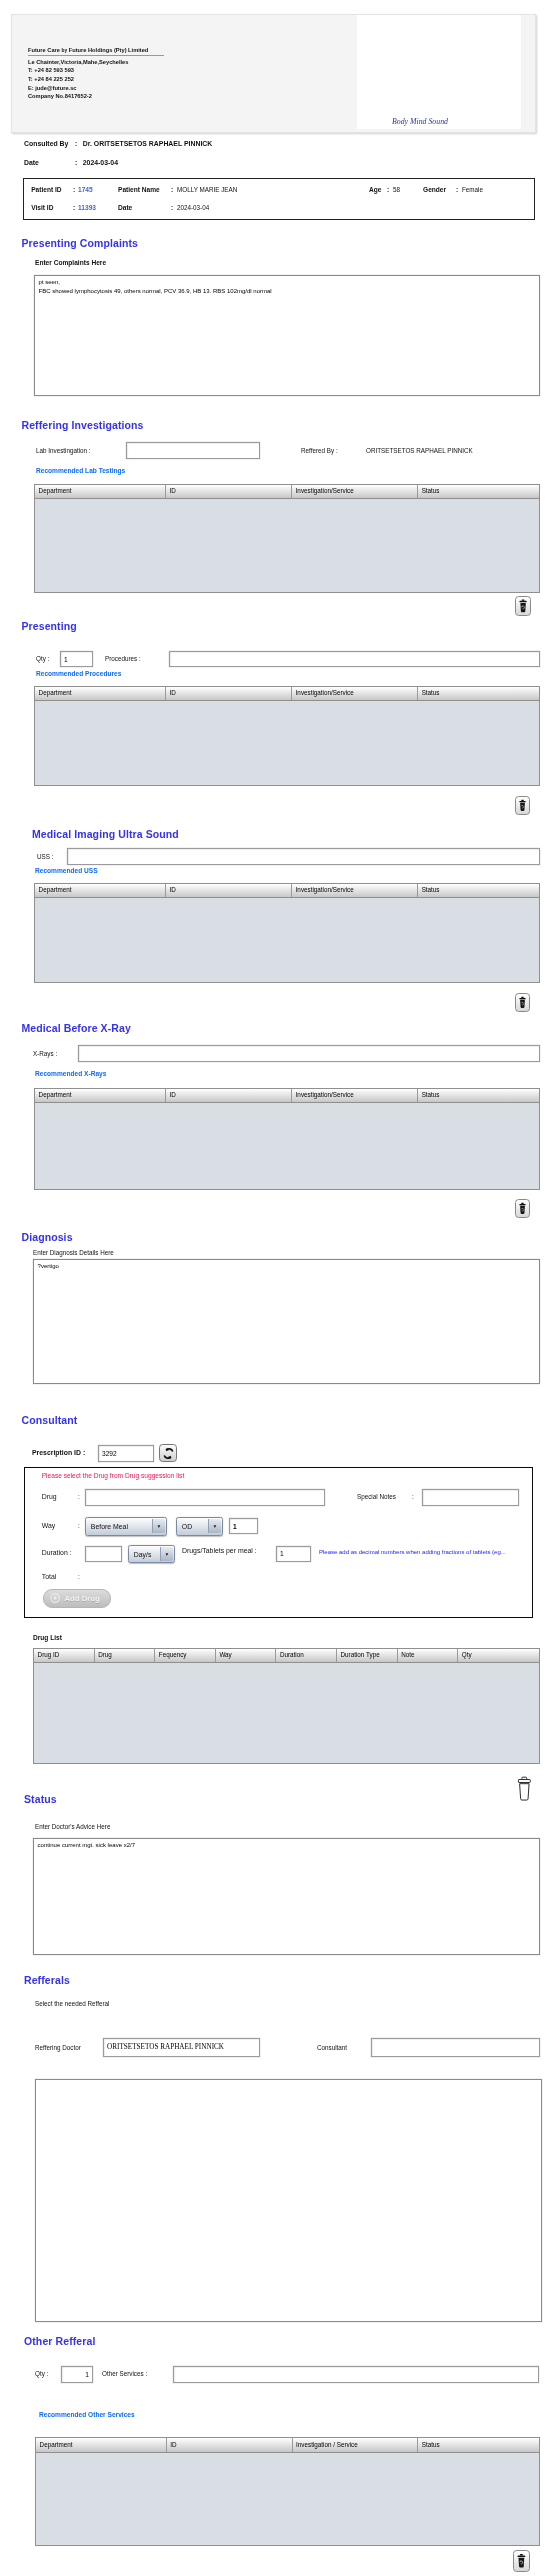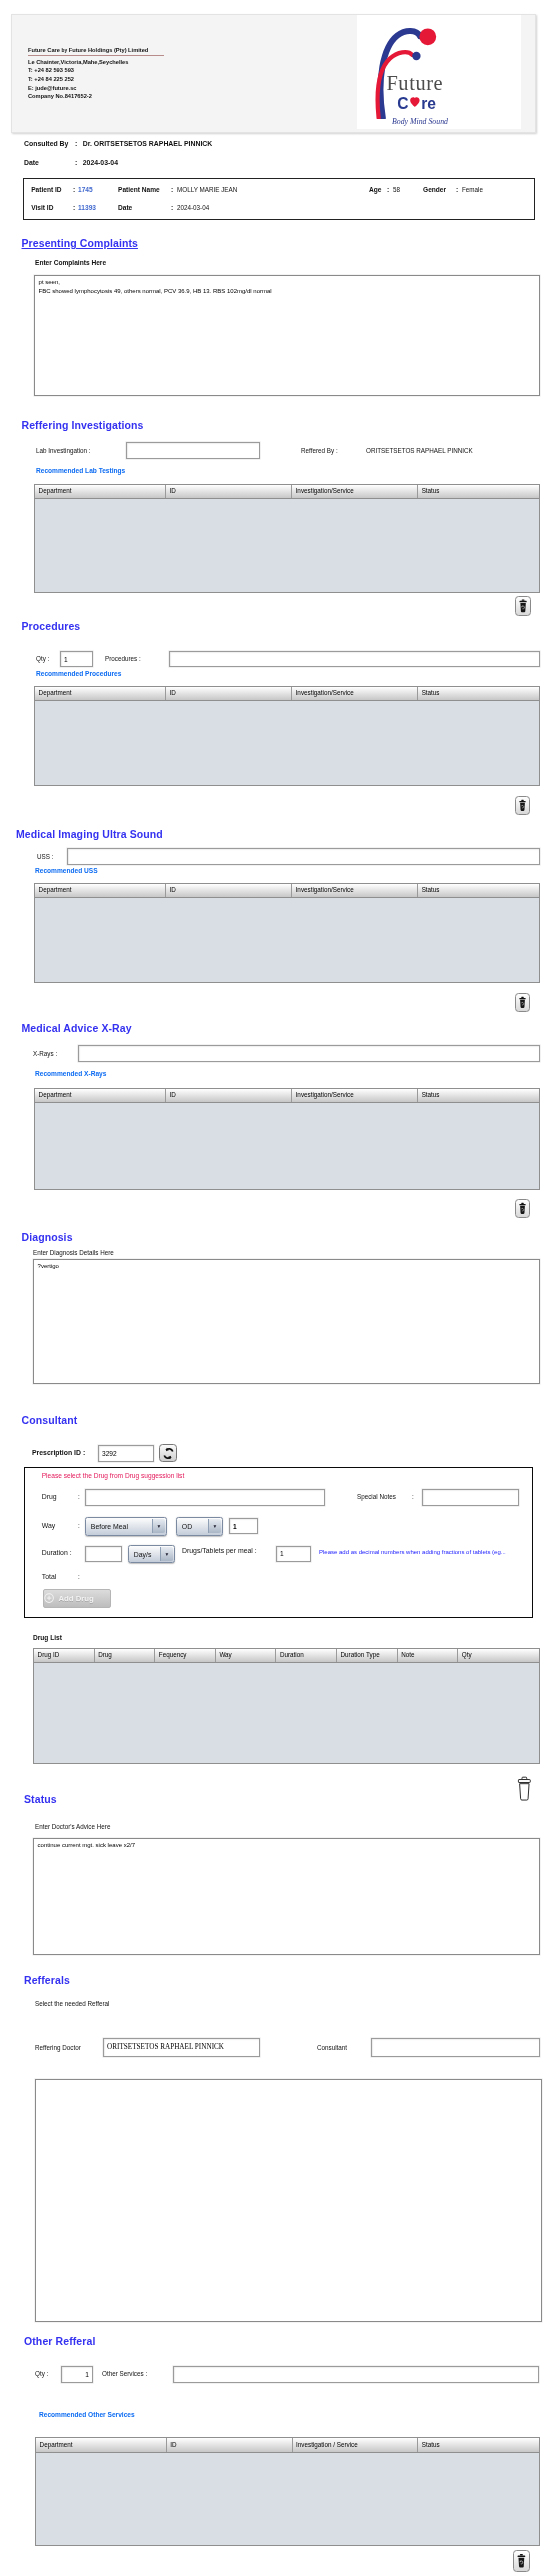--- a/index.html
+++ b/index.html
@@ -29,21 +29,21 @@
   .thead{display:flex;height:13px;background:linear-gradient(#ffffff,#c7c7c7);border-bottom:0.6px solid #8f8f8f;}
   .thead .cell{box-sizing:border-box;font-size:6.3px;padding:2.4px 0 0 3.6px;border-right:0.6px solid #9a9a9a;color:#000;overflow:hidden;white-space:nowrap;}
   .thead .cell:last-child{border-right:none;}
   
   .sel{position:absolute;box-sizing:border-box;border:0.6px solid #7b8aa0;border-radius:2.4px;background:linear-gradient(#fdfdfd,#c3ccd9);box-shadow:0 0.6px 1.2px rgba(0,0,0,.25);}
   .sel .txt{position:absolute;left:4.8px;top:50%;transform:translateY(-50%);font-size:6.9px;color:#111;white-space:nowrap;}
   .sel .arr{position:absolute;right:1.2px;top:1.2px;bottom:1.2px;width:12px;border-left:0.6px solid #8fa0b5;background:linear-gradient(#e8ecf2,#aab6c6);border-radius:0 1.8px 1.8px 0;display:flex;align-items:center;justify-content:center;font-size:4.8px;color:#223;}
   
   .trash-btn{position:absolute;box-sizing:border-box;width:16px;height:20px;border:0.6px solid #8a8a8a;border-radius:3.6px;background:linear-gradient(#ffffff,#d8d8d8);display:flex;align-items:center;justify-content:center;cursor:pointer;}
   .icon-btn{position:absolute;box-sizing:border-box;border:0.6px solid #777;border-radius:3.6px;background:linear-gradient(#fbfbfb,#cfcfcf);display:flex;align-items:center;justify-content:center;cursor:pointer;}
-  .add-drug{position:absolute;box-sizing:border-box;height:18.5px;width:68px;border:0.6px solid #b5b5b5;border-radius:2px;background:linear-gradient(#dcdcdc,#bdbdbd);color:#f2f2f2;font-weight:bold;font-size:7.8px;display:flex;align-items:center;gap:4.2px;cursor:default;text-shadow:0 0.6px 0.6px rgba(0,0,0,.15);}
+  .add-drug{position:absolute;box-sizing:border-box;height:18.5px;width:68px;border:0.6px solid #b5b5b5;border-radius:9px;background:linear-gradient(#dcdcdc,#bdbdbd);color:#f2f2f2;font-weight:bold;font-size:7.8px;display:flex;align-items:center;gap:4.2px;padding-left:6px;cursor:default;text-shadow:0 0.6px 0.6px rgba(0,0,0,.15);}
   .warn{font-size:6.6px;color:#e3185a;white-space:nowrap;}
   .bluenote{font-size:6px;color:#1b1bff;white-space:nowrap;overflow:hidden;}
   .blackbox{position:absolute;box-sizing:border-box;border:1.8px solid #0a0a0a;background:#fff;}
   .pbox{position:absolute;box-sizing:border-box;border:0.9px solid #222;background:#fff;}
 </style>
 </head>
 <body>
 
 <div id="page">
 
@@ -57,32 +57,20 @@
       <span>Future Holdings (Pty) Limited</span>
     </div>
     <div class="co-underline" style="width:136px;height:1.2px;margin:0.6px 0 1.8px 0;"></div>
     <div class="co-line">Le Chainter,Victoria,Mahe,Seychelles</div>
     <div class="co-line">T: +24  82 593 593</div>
     <div class="co-line">T: +24  84 225 252</div>
     <div class="co-line">E: jude@future.sc</div>
     <div class="co-line">Company No.8417652-2</div>
   </div>
 
-  <div class="abs" style="left:360px;top:23px;width:120px;height:96px;">
-    <svg width="120" height="96" viewBox="0 0 200 160">
-      <path d="M38,158 C28,95 38,40 62,21 C76,10 95,11 100,22" fill="none" stroke="#2b3990" stroke-width="10" stroke-linecap="round"></path>
-      <path d="M31,158 C26,110 32,76 50,59 C62,48 80,45 87,53" fill="none" stroke="#e51937" stroke-width="7" stroke-linecap="round"></path>
-      <circle cx="113" cy="23" r="14" fill="#e51937"></circle>
-      <circle cx="94" cy="55" r="7" fill="#2b3990"></circle>
-      <text x="44" y="112" font-family="Liberation Serif, serif" font-size="34" fill="#4d4d4d" letter-spacing="1">Future</text>
-      <text x="62" y="143" font-family="Liberation Sans, sans-serif" font-weight="bold" font-size="26" fill="#283a8f">C</text>
-      <path transform="translate(82,122) scale(1.05)" d="M9 17 C9 17 1.5 12 1.5 6.6 C1.5 3.4 4 1.5 6.3 1.5 C7.6 1.5 8.6 2.2 9 3 C9.4 2.2 10.4 1.5 11.7 1.5 C14 1.5 16.5 3.4 16.5 6.6 C16.5 12 9 17 9 17 Z" fill="#e51937"></path>
-      <text x="102" y="143" font-family="Liberation Sans, sans-serif" font-weight="bold" font-size="26" fill="#283a8f">re</text>
-    </svg>
-  </div>
   <div class="abs tagline" style="left:360px;top:117px;width:120px;">Body Mind Sound</div>
 
   <div class="abs lblb" style="left:24px;top:140px;font-size:6.9px;">
     <span style="display:inline-block;width:49px;">Consulted By</span>
     <span>:</span>
     <span style="margin-left:3.6px;">Dr.  ORITSETSETOS RAPHAEL PINNICK</span>
   </div>
   <div class="abs lblb" style="left:24px;top:159px;font-size:6.9px;">
     <span style="display:inline-block;width:49px;">Date</span>
     <span>:</span>
@@ -103,21 +91,21 @@
     <span class="abs lblb" style="left:432px;top:7.2px;">:</span>
     <span class="abs val" style="left:438px;top:7.2px;">Female</span>
     <span class="abs lblb" style="left:7.2px;top:25px;">Visit ID</span>
     <span class="abs lblb" style="left:49px;top:25px;">:</span>
     <span class="abs lblb blueid" style="left:54px;top:25px;">11393</span>
     <span class="abs lblb" style="left:94px;top:25px;">Date</span>
     <span class="abs lblb" style="left:147px;top:25px;">:</span>
     <span class="abs val" style="left:153px;top:25px;">2024-03-04</span>
   </div>
 
-  <div class="abs h1" style="left:21.5px;top:237px;text-decoration:underline;">Presenting Complaints</div>
+  <div class="abs h1" style="left:21.5px;top:237px;">Presenting Complaints</div>
   <div class="abs lblb" style="left:35px;top:259px;">Enter Complaints Here</div>
   <textarea class="ta" style="left: 34px; top: 275px; width: 506px; height: 121px;">pt seen,
 FBC showed lymphocytosis 49, others normal, PCV 36.9, HB 13. RBS 102mg/dl normal</textarea>
 
   <div class="abs h1" style="left:21.5px;top:419px;">Reffering  Investigations</div>
   <div class="abs lbl" style="left:36px;top:447px;">Lab Investingation :</div>
   <input class="inp" style="left: 126px; top: 442px; width: 134px; height: 16.7px;" value="">
   <div class="abs lbl" style="left:301px;top:447px;">Reffered By :</div>
   <div class="abs lbl" style="left:366px;top:447px;">ORITSETSETOS RAPHAEL PINNICK</div>
   <div class="abs link" style="left:36px;top:467px;">Recommended Lab Testings</div>
@@ -132,21 +120,21 @@
   <div class="trash-btn" style="left:515px;top:596px;">
     <svg width="10.2" height="13.7" viewBox="0 0 18 24">
       <rect x="6.5" y="0.8" width="5" height="2.4" rx="1" fill="#111"></rect>
       <rect x="2.6" y="3.2" width="12.8" height="2.6" rx="1" fill="#111"></rect>
       <path d="M4.2,7 L13.8,7 L12.9,21.6 Q12.8,23.2 11.2,23.2 L6.8,23.2 Q5.2,23.2 5.1,21.6 Z" fill="#161616"></path>
       <path d="M6.6,13.4 a2.6,2.6 0 1 1 1.2,3.8" fill="none" stroke="#c9c9c9" stroke-width="1.2"></path>
       <polygon points="6.2,12.2 8.4,13.2 6.4,14.8" fill="#c9c9c9"></polygon>
     </svg>
   </div>
 
-  <div class="abs h1" style="left:21.5px;top:620px;">Procedures</div>
+  <div class="abs h1" style="left:21.5px;top:620px;">Presenting</div>
   <div class="abs lbl" style="left:36px;top:655px;">Qty :</div>
   <input class="inp" style="left: 60px; top: 651px; width: 33px; height: 16px;" value="1">
   <div class="abs lbl" style="left:105px;top:655px;">Procedures :</div>
   <input class="inp" style="left: 169px; top: 651px; width: 371px; height: 16px;" value="">
   <div class="abs link" style="left:36px;top:670px;">Recommended Procedures</div>
   <div class="tbl" style="left:34px;top:686px;width:506px;height:100px;">
     <div class="thead">
       <div class="cell" style="width:26%;">Department</div>
       <div class="cell" style="width:25%;">ID</div>
       <div class="cell" style="width:25%;">Investigation/Service</div>
@@ -155,42 +143,42 @@
   </div>
   <div class="trash-btn" style="left:515px;top:796px;width:15px;height:18.5px;">
     <svg width="9" height="12.6" viewBox="0 0 18 24">
       <rect x="6.5" y="0.8" width="5" height="2.4" rx="1" fill="#111"></rect>
       <rect x="2.6" y="3.2" width="12.8" height="2.6" rx="1" fill="#111"></rect>
       <path d="M4.2,7 L13.8,7 L12.9,21.6 Q12.8,23.2 11.2,23.2 L6.8,23.2 Q5.2,23.2 5.1,21.6 Z" fill="#161616"></path>
       <path d="M6.6,13.4 a2.6,2.6 0 1 1 1.2,3.8" fill="none" stroke="#c9c9c9" stroke-width="1.2"></path>
     </svg>
   </div>
 
-  <div class="abs h1" style="left:16px;top:828px;">Medical Imaging Ultra Sound</div>
+  <div class="abs h1" style="left:32px;top:828px;">Medical Imaging Ultra Sound</div>
   <div class="abs lbl" style="left:37px;top:853px;">USS :</div>
   <input class="inp" style="left: 67px; top: 848px; width: 473px; height: 16.7px;" value="">
   <div class="abs link" style="left:35px;top:867px;">Recommended USS</div>
   <div class="tbl" style="left:34px;top:883px;width:506px;height:100px;">
     <div class="thead">
       <div class="cell" style="width:26%;">Department</div>
       <div class="cell" style="width:25%;">ID</div>
       <div class="cell" style="width:25%;">Investigation/Service</div>
       <div class="cell" style="width:24%;">Status</div>
     </div>
   </div>
   <div class="trash-btn" style="left:515px;top:993px;width:15px;height:18.5px;">
     <svg width="9" height="12.6" viewBox="0 0 18 24">
       <rect x="6.5" y="0.8" width="5" height="2.4" rx="1" fill="#111"></rect>
       <rect x="2.6" y="3.2" width="12.8" height="2.6" rx="1" fill="#111"></rect>
       <path d="M4.2,7 L13.8,7 L12.9,21.6 Q12.8,23.2 11.2,23.2 L6.8,23.2 Q5.2,23.2 5.1,21.6 Z" fill="#161616"></path>
       <path d="M6.6,13.4 a2.6,2.6 0 1 1 1.2,3.8" fill="none" stroke="#c9c9c9" stroke-width="1.2"></path>
     </svg>
   </div>
 
-  <div class="abs h1" style="left:21.5px;top:1022px;">Medical Advice X-Ray</div>
+  <div class="abs h1" style="left:21.5px;top:1022px;">Medical Before X-Ray</div>
   <div class="abs lbl" style="left:33px;top:1050px;">X-Rays :</div>
   <input class="inp" style="left: 78px; top: 1045px; width: 462px; height: 16.7px;" value="">
   <div class="abs link" style="left:35px;top:1070px;">Recommended X-Rays</div>
   <div class="tbl" style="left:34px;top:1088px;width:506px;height:102px;">
     <div class="thead">
       <div class="cell" style="width:26%;">Department</div>
       <div class="cell" style="width:25%;">ID</div>
       <div class="cell" style="width:25%;">Investigation/Service</div>
       <div class="cell" style="width:24%;">Status</div>
     </div>

